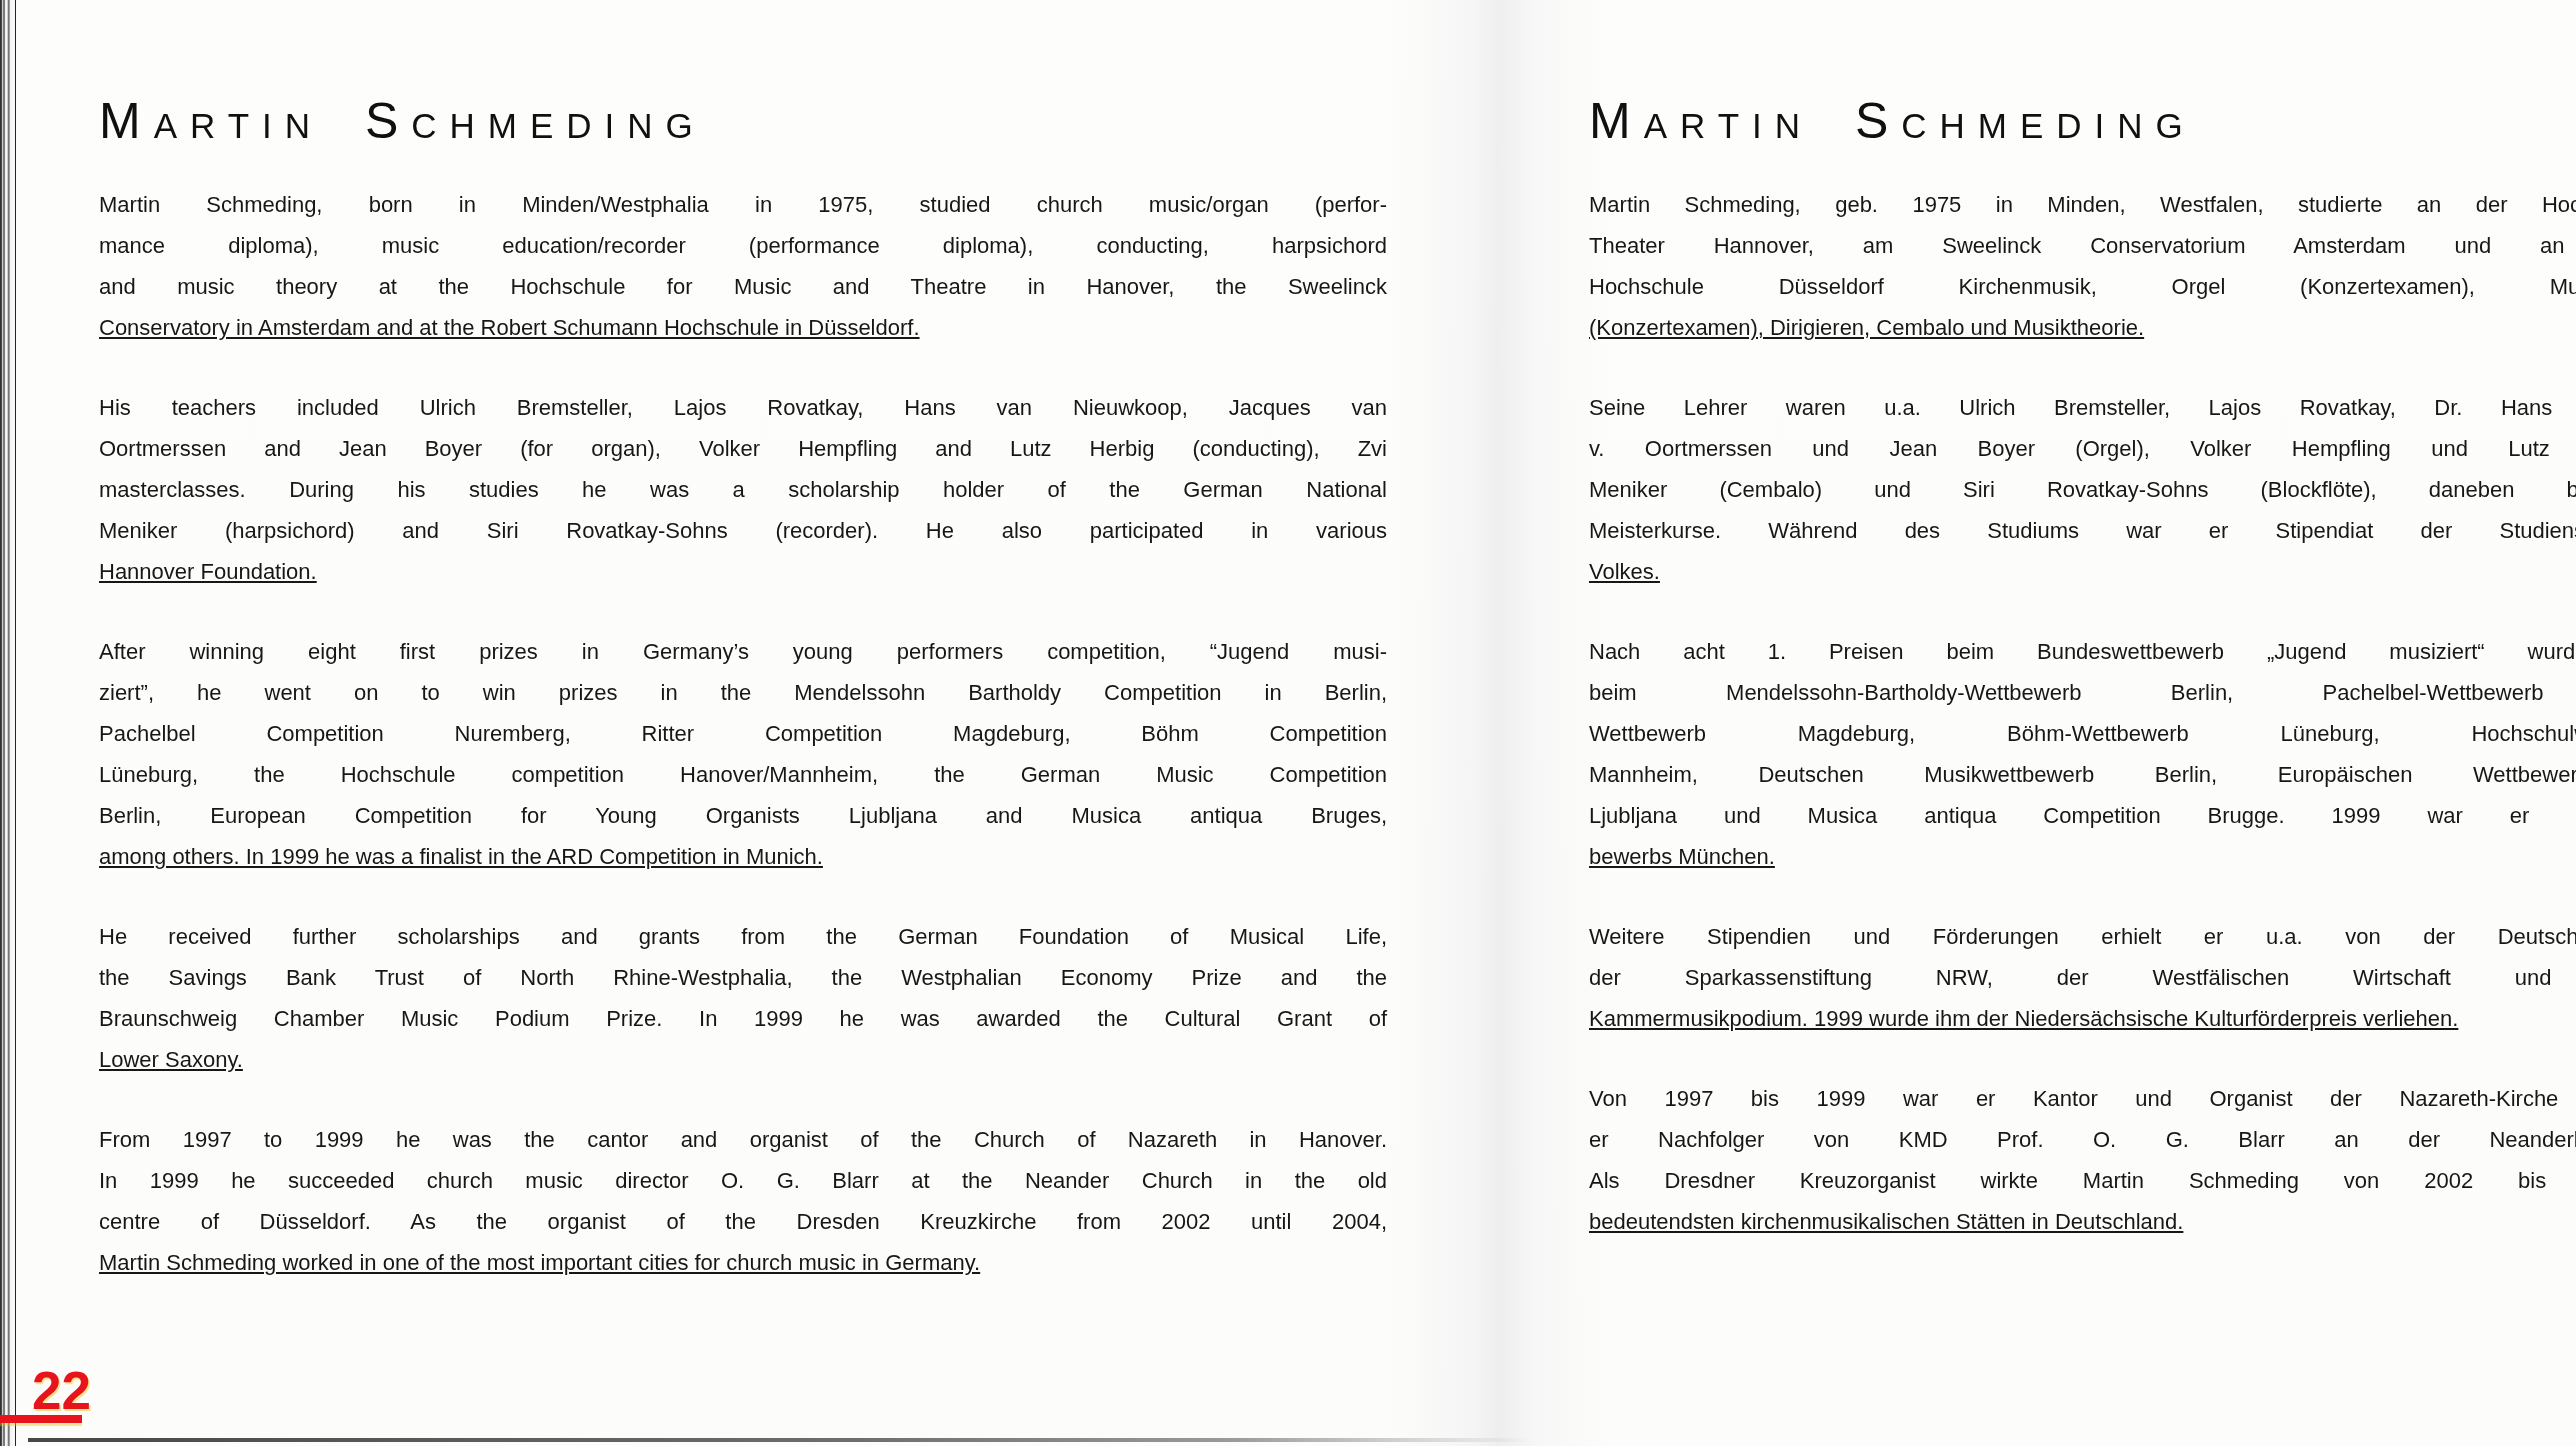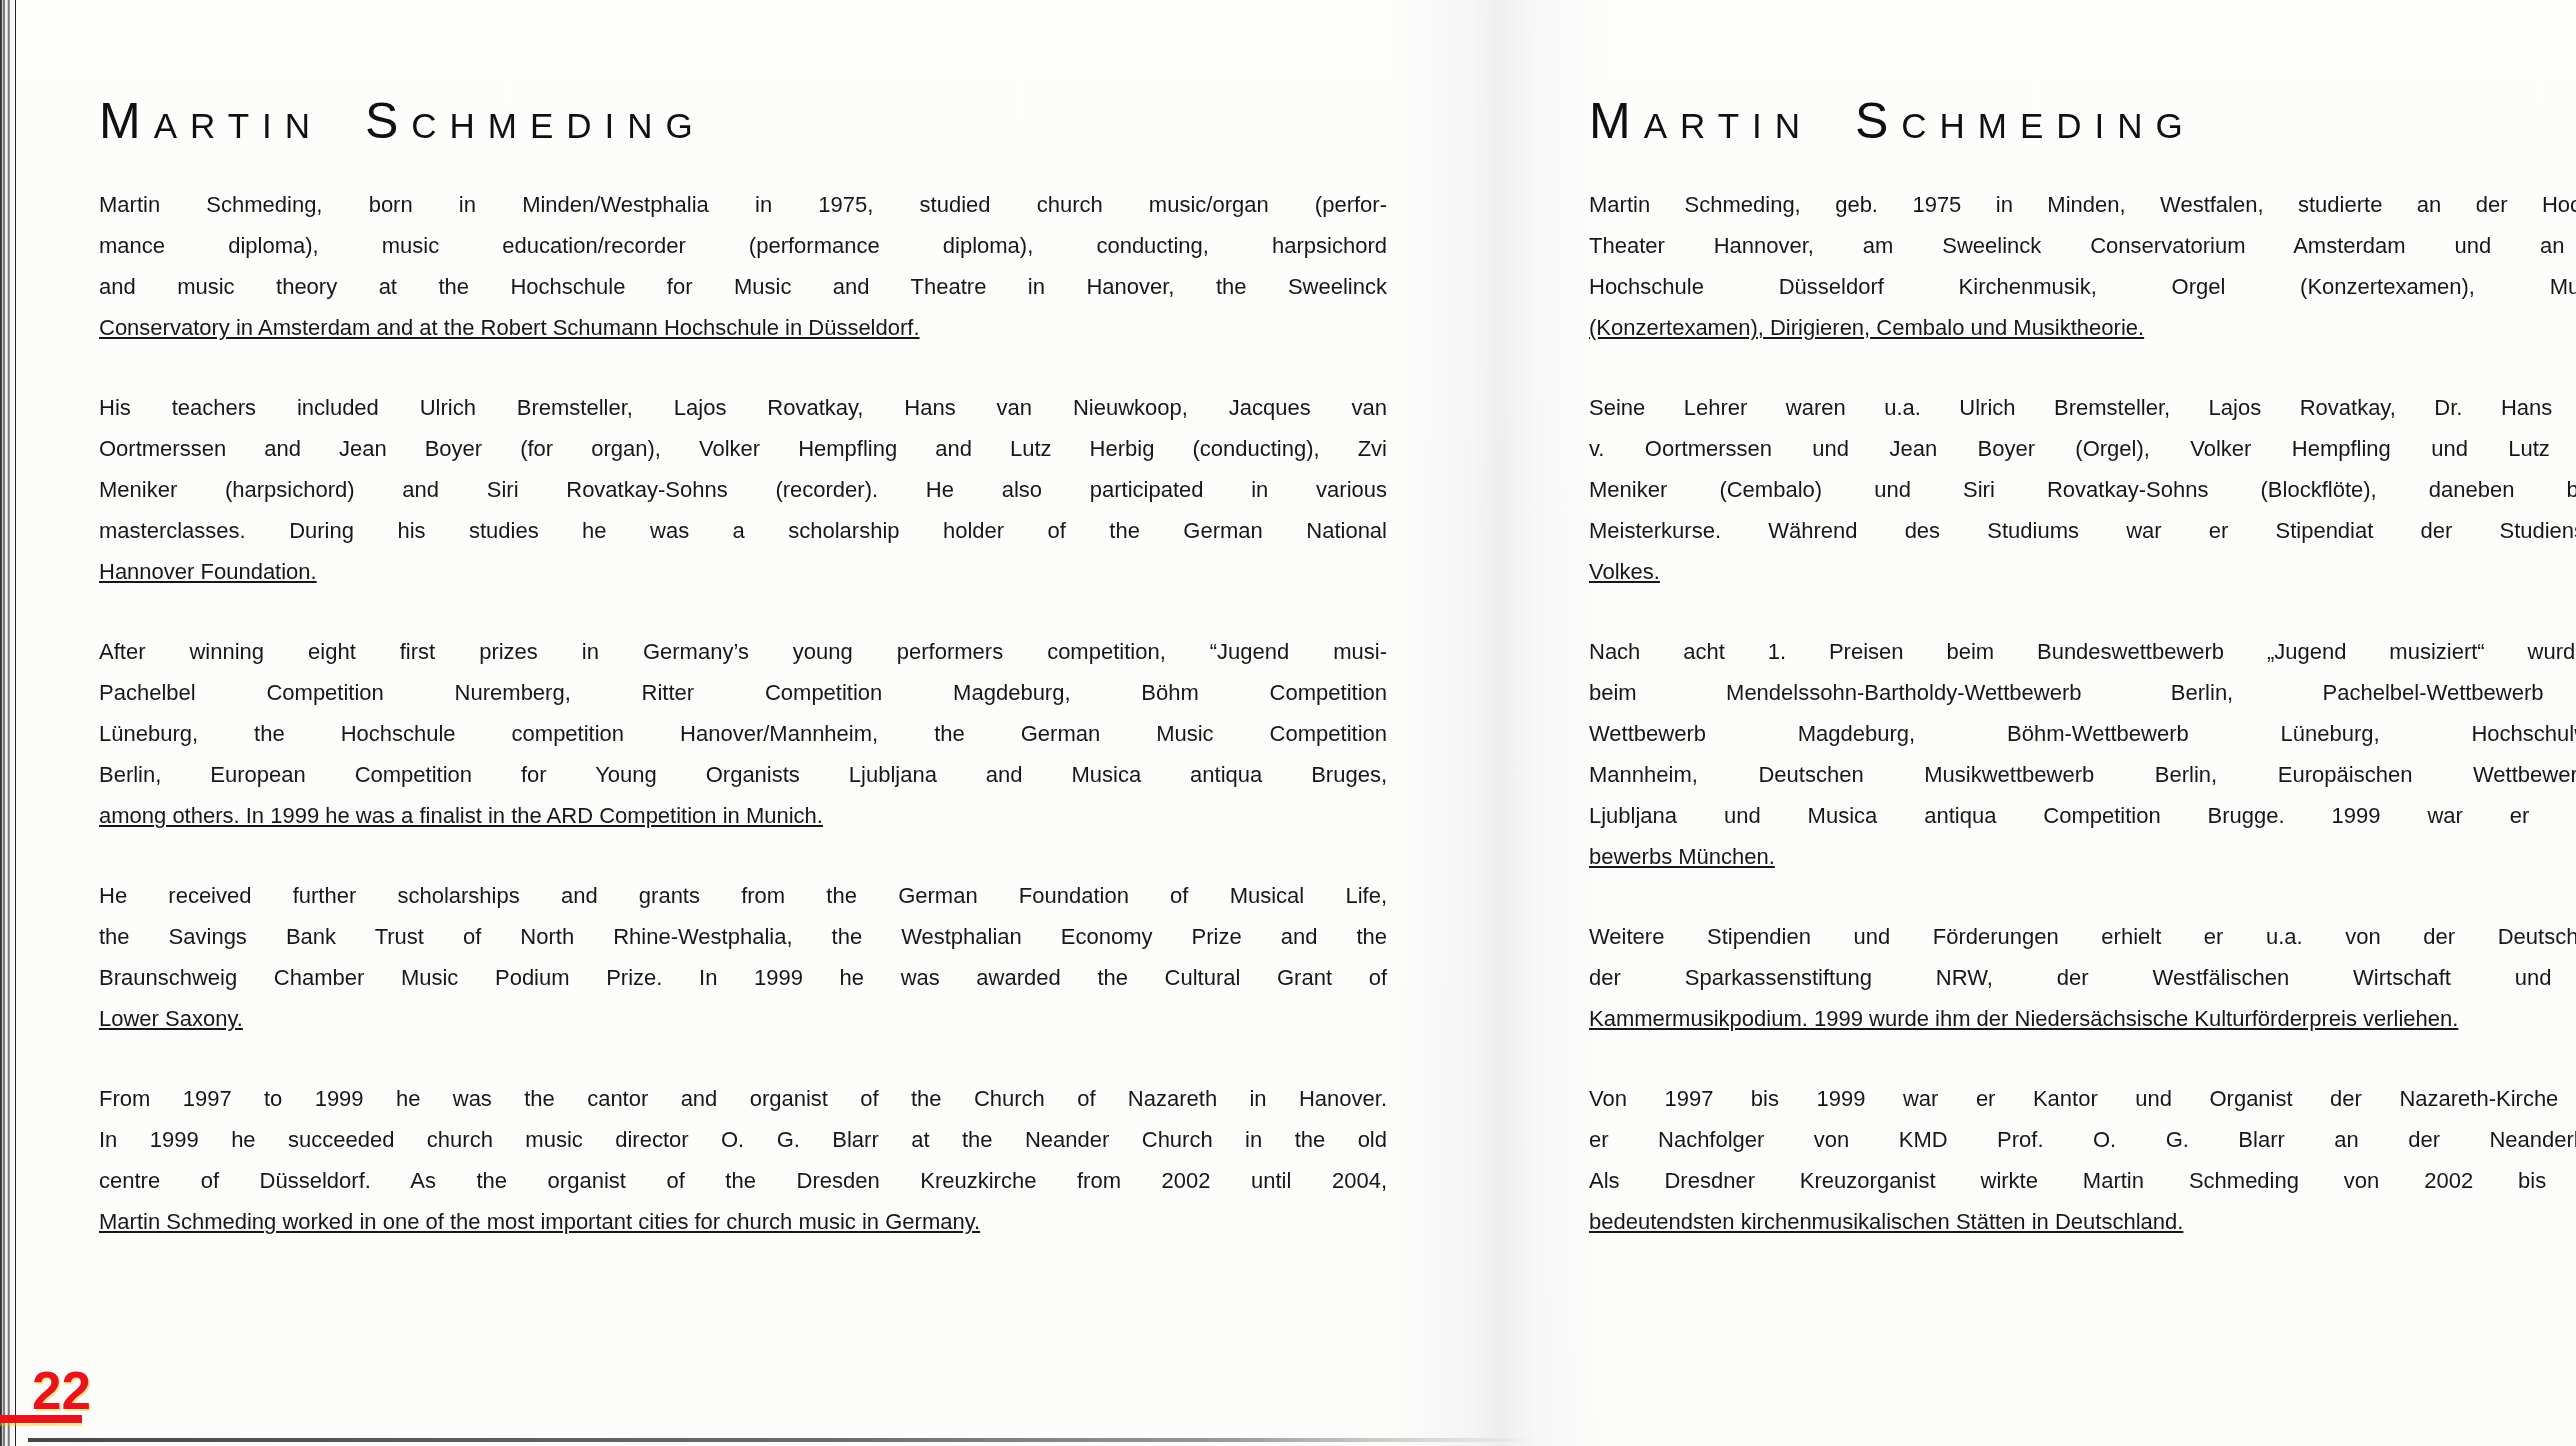--- a/index.html
+++ b/index.html
@@ -114,26 +114,27 @@
   <div class="text-column" id="left-column">
       <div class="para">
         <div class="line">Martin Schmeding, born in Minden/Westphalia in 1975, studied church music/organ (perfor-</div>
         <div class="line">mance diploma), music education/recorder (performance diploma), conducting, harpsichord</div>
         <div class="line">and music theory at the Hochschule for Music and Theatre in Hanover, the Sweelinck</div>
         <div class="line lastline">Conservatory in Amsterdam and at the Robert Schumann Hochschule in Düsseldorf.</div>
       </div>
       <div class="para">
         <div class="line">His teachers included Ulrich Bremsteller, Lajos Rovatkay, Hans van Nieuwkoop, Jacques van</div>
         <div class="line">Oortmerssen and Jean Boyer (for organ), Volker Hempfling and Lutz Herbig (conducting), Zvi</div>
+        <div class="line">masterclasses. During his studies he was a scholarship holder of the German National</div>
         <div class="line">Meniker (harpsichord) and Siri Rovatkay-Sohns (recorder). He also participated in various</div>
-        <div class="line">masterclasses. During his studies he was a scholarship holder of the German National</div>
         <div class="line lastline">Hannover Foundation.</div>
       </div>
       <div class="para">
         <div class="line">After winning eight first prizes in Germany’s young performers competition, “Jugend musi-</div>
+        <div class="line">ziert”, he went on to win prizes in the Mendelssohn Bartholdy Competition in Berlin,</div>
         <div class="line">Pachelbel Competition Nuremberg, Ritter Competition Magdeburg, Böhm Competition</div>
         <div class="line">Lüneburg, the Hochschule competition Hanover/Mannheim, the German Music Competition</div>
         <div class="line">Berlin, European Competition for Young Organists Ljubljana and Musica antiqua Bruges,</div>
         <div class="line lastline">among others. In 1999 he was a finalist in the ARD Competition in Munich.</div>
       </div>
       <div class="para">
         <div class="line">He received further scholarships and grants from the German Foundation of Musical Life,</div>
         <div class="line">the Savings Bank Trust of North Rhine-Westphalia, the Westphalian Economy Prize and the</div>
         <div class="line">Braunschweig Chamber Music Podium Prize. In 1999 he was awarded the Cultural Grant of</div>
         <div class="line lastline">Lower Saxony.</div>

